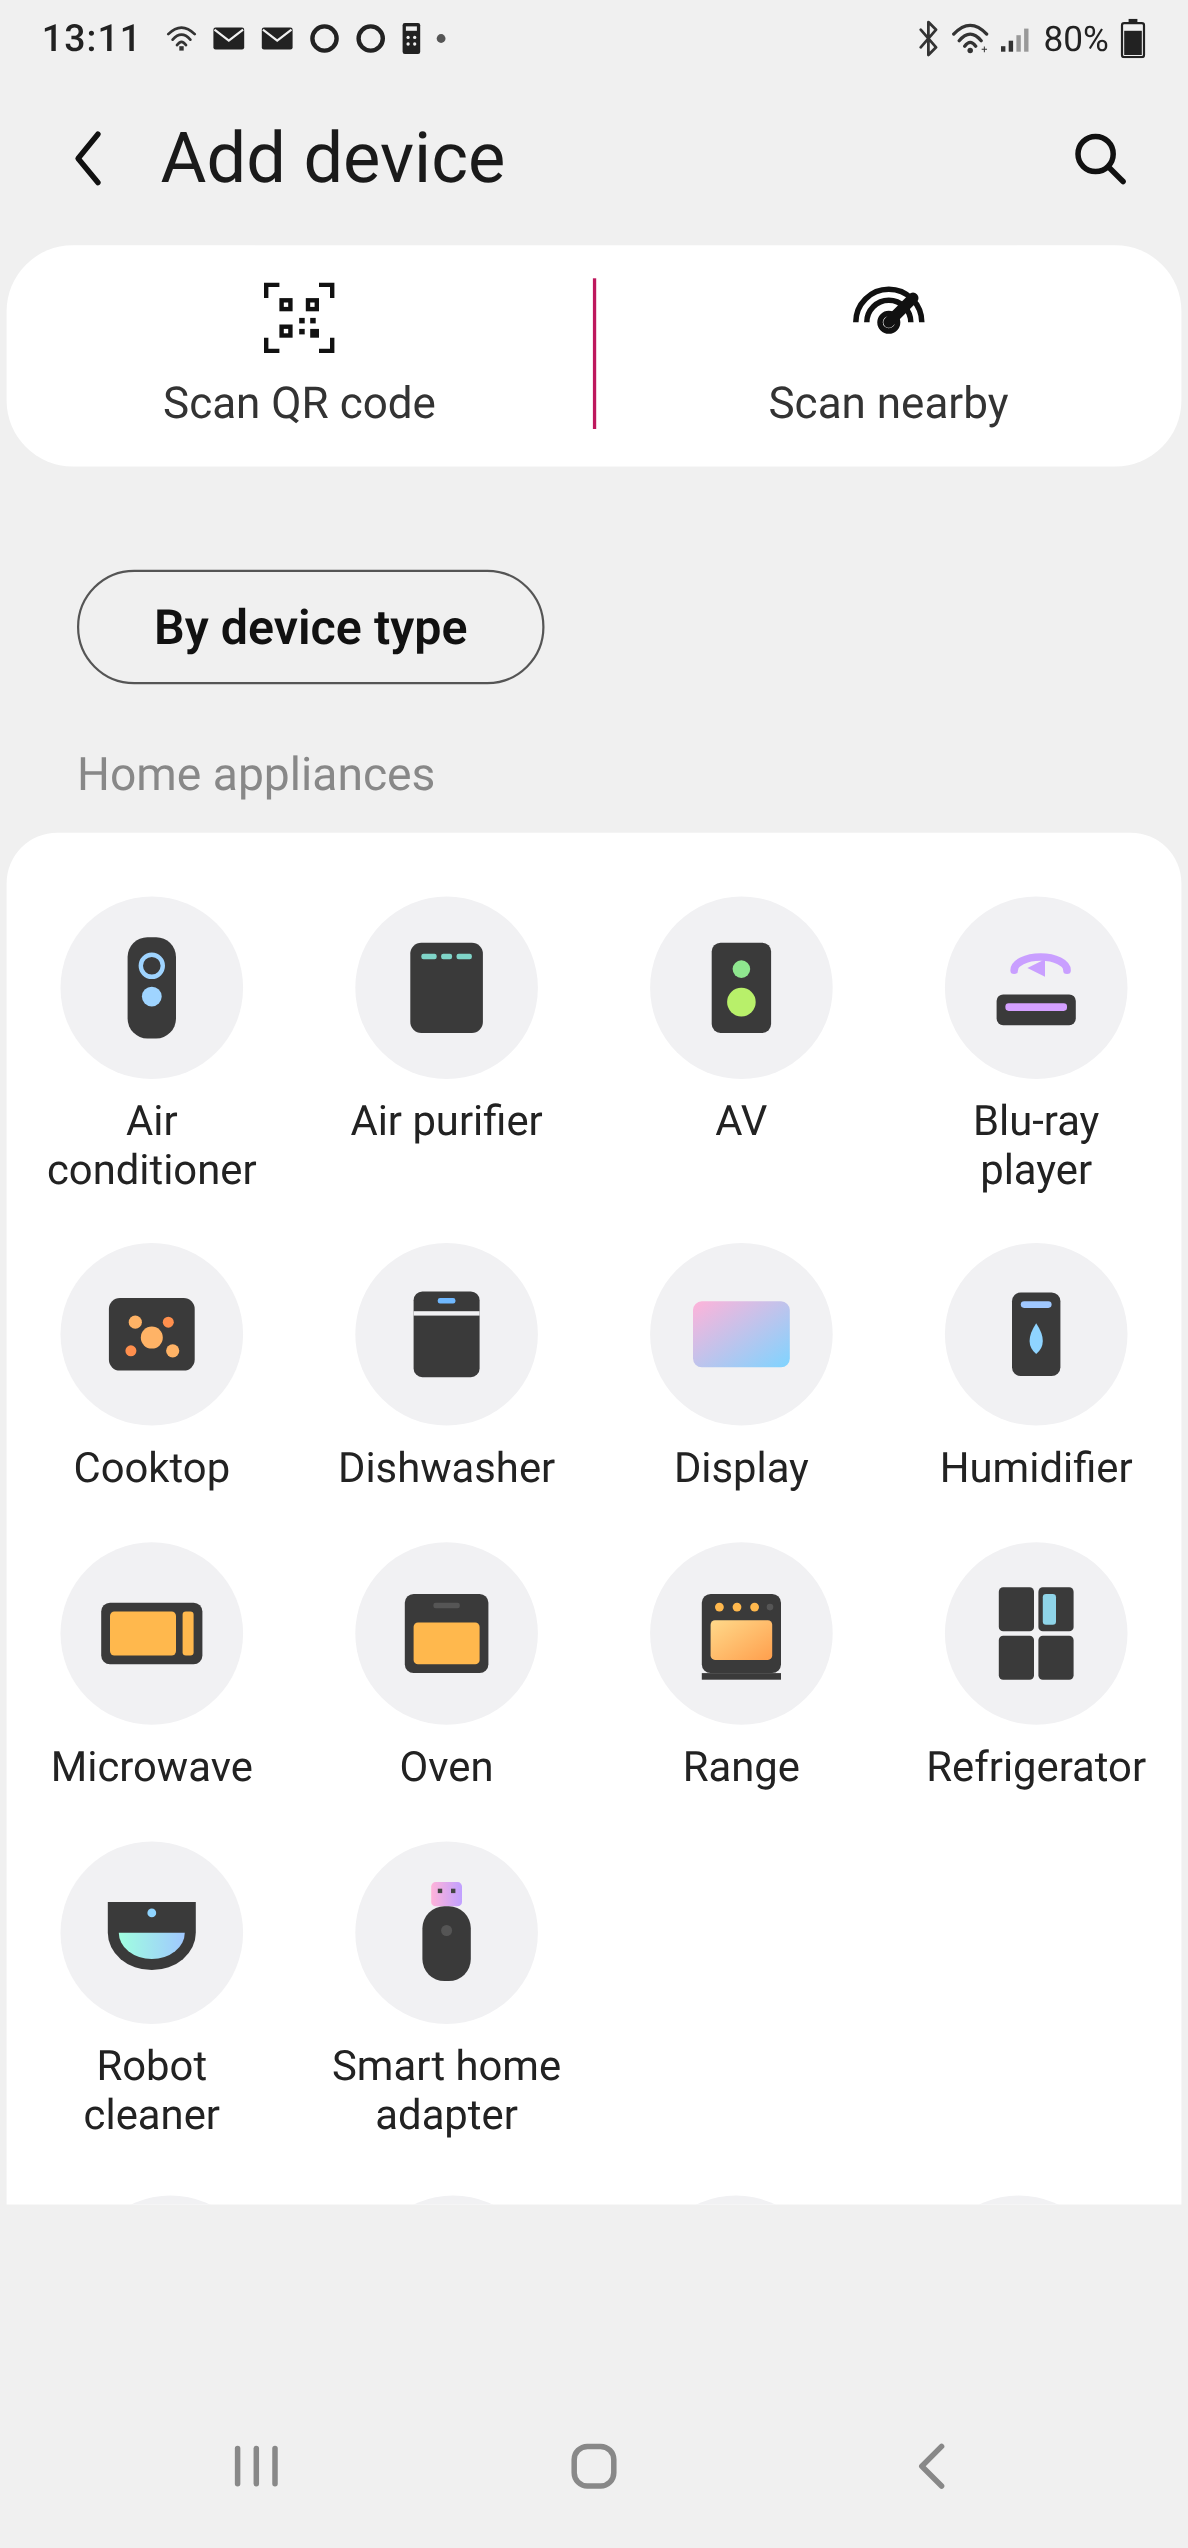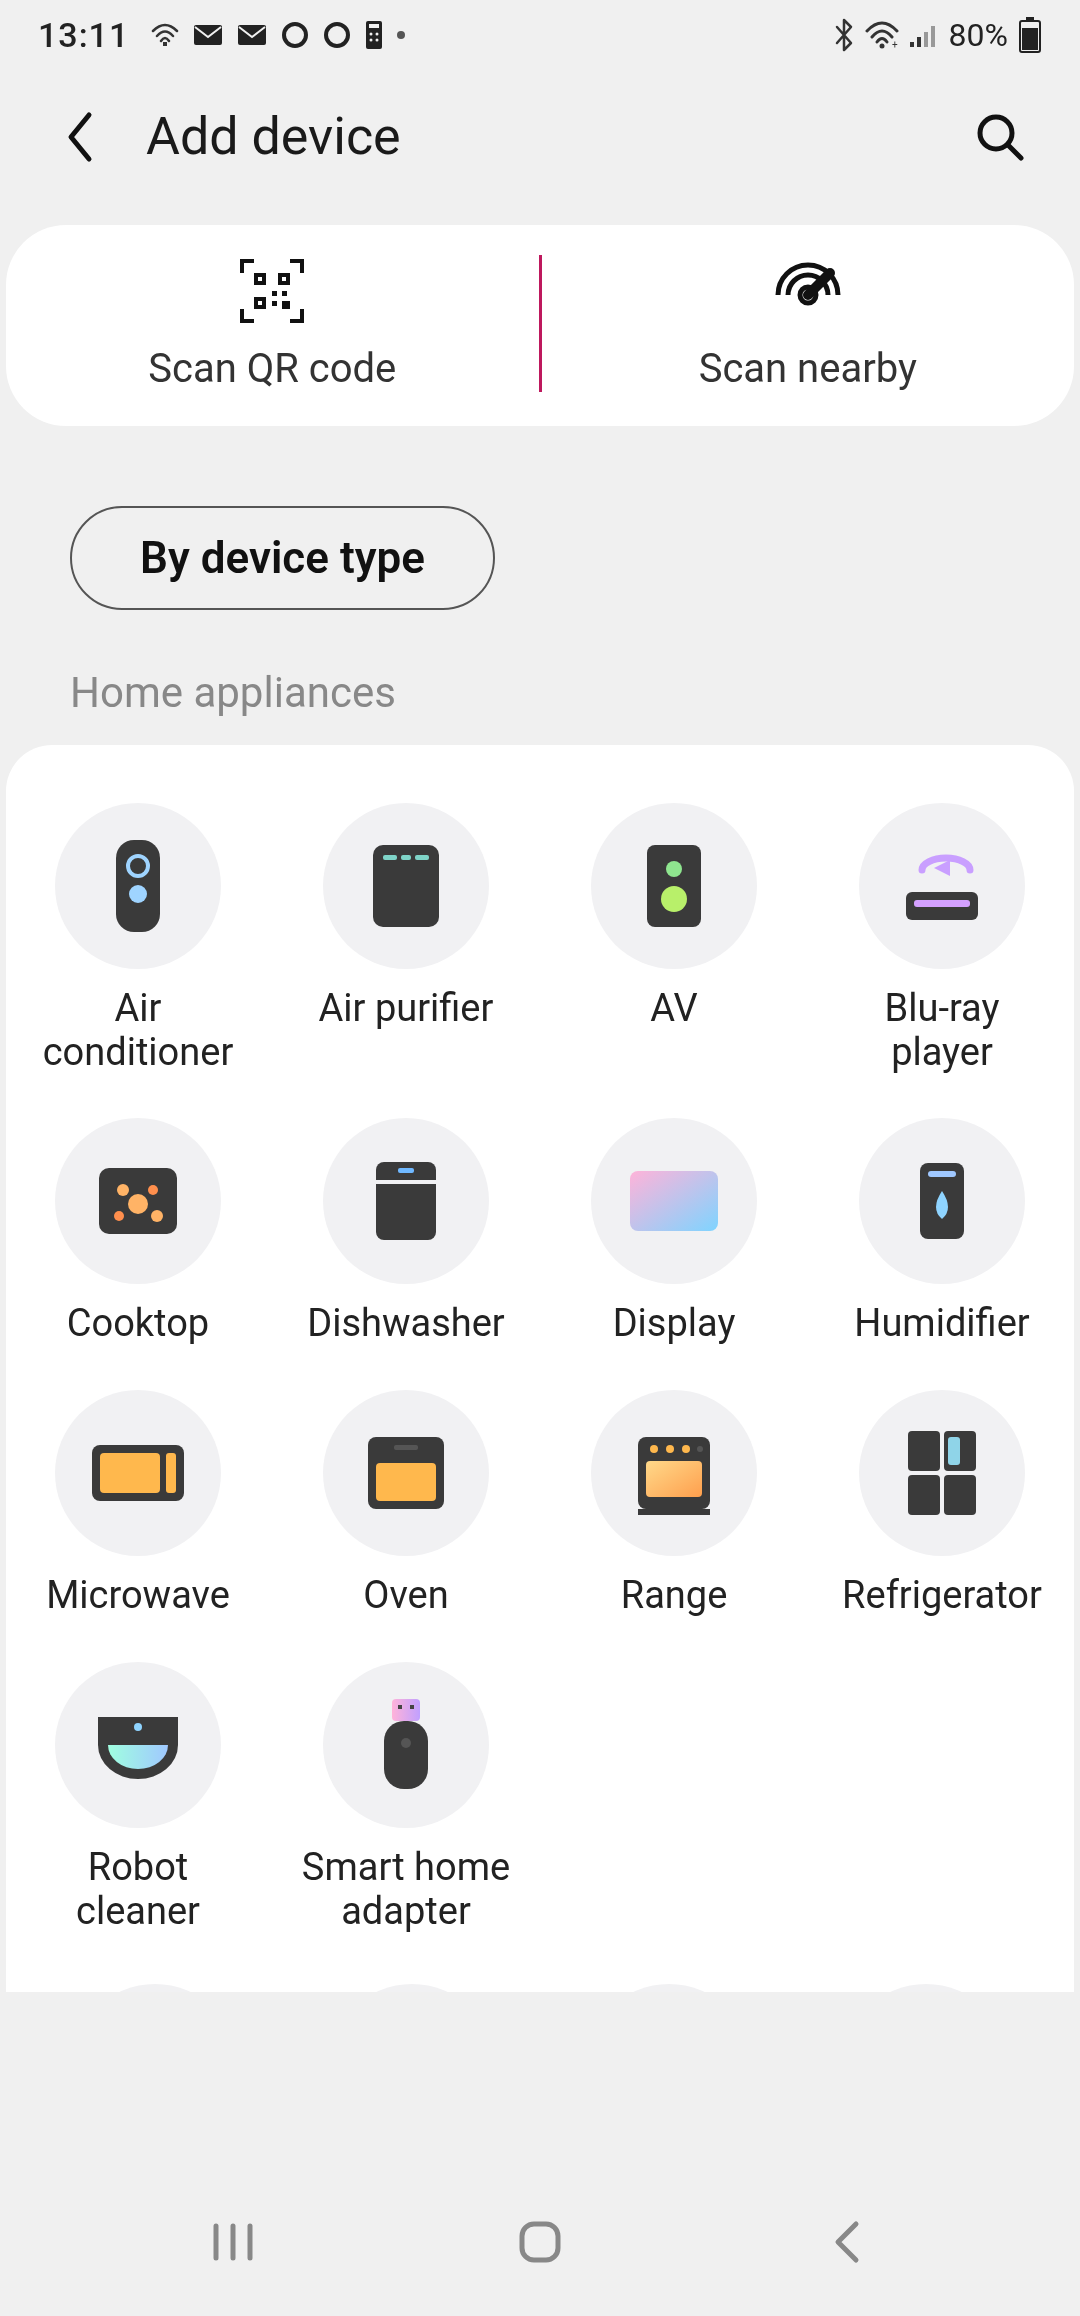--- a/index.html
+++ b/index.html
@@ -29,26 +29,26 @@
   .dot { width:8px; height:8px; border-radius:50%; background:#555; }
 
   
   .header {
     display:flex;
     align-items:center;
     padding: 36px 50px 40px 50px;
     gap: 36px;
   }
   .back-btn { width:60px; height:60px; display:flex; align-items:center; justify-content:center; }
-  .title { font-size: 52px; font-weight:400; }
+  .title { font-size: 64px; font-weight:400; }
   .search-btn { margin-left:auto; width:60px; height:60px; display:flex; align-items:center; justify-content:center; }
 
   
   .scan-card {
-    margin: 18px 6px 0 6px;
+    margin: 2px 6px 0 6px;
     background:#fff;
     border-radius: 60px;
     display:flex;
     padding: 30px 0 34px 0;
   }
   .scan-item {
     flex:1;
     display:flex;
     flex-direction:column;
     align-items:center;
@@ -57,20 +57,21 @@
   .scan-item + .scan-item { border-left:3px solid #be185d; }
   .scan-icon { width:72px; height:72px; display:flex; align-items:center; justify-content:center; }
   .scan-label { font-size:40px; color:#333; }
 
   
   .tabs {
     display:flex;
     gap: 40px;
     padding: 80px 70px 0 70px;
     align-items:center;
+    margin-top:14px;
   }
   .tab {
     height:104px;
     border-radius:52px;
     padding: 0 68px;
     display:flex; align-items:center; justify-content:center;
     font-size:44px;
   }
   .tab.active { border:2.5px solid #555; font-weight:600; color:#111; }
   .tab.inactive { color:#888; padding:0 56px; }

